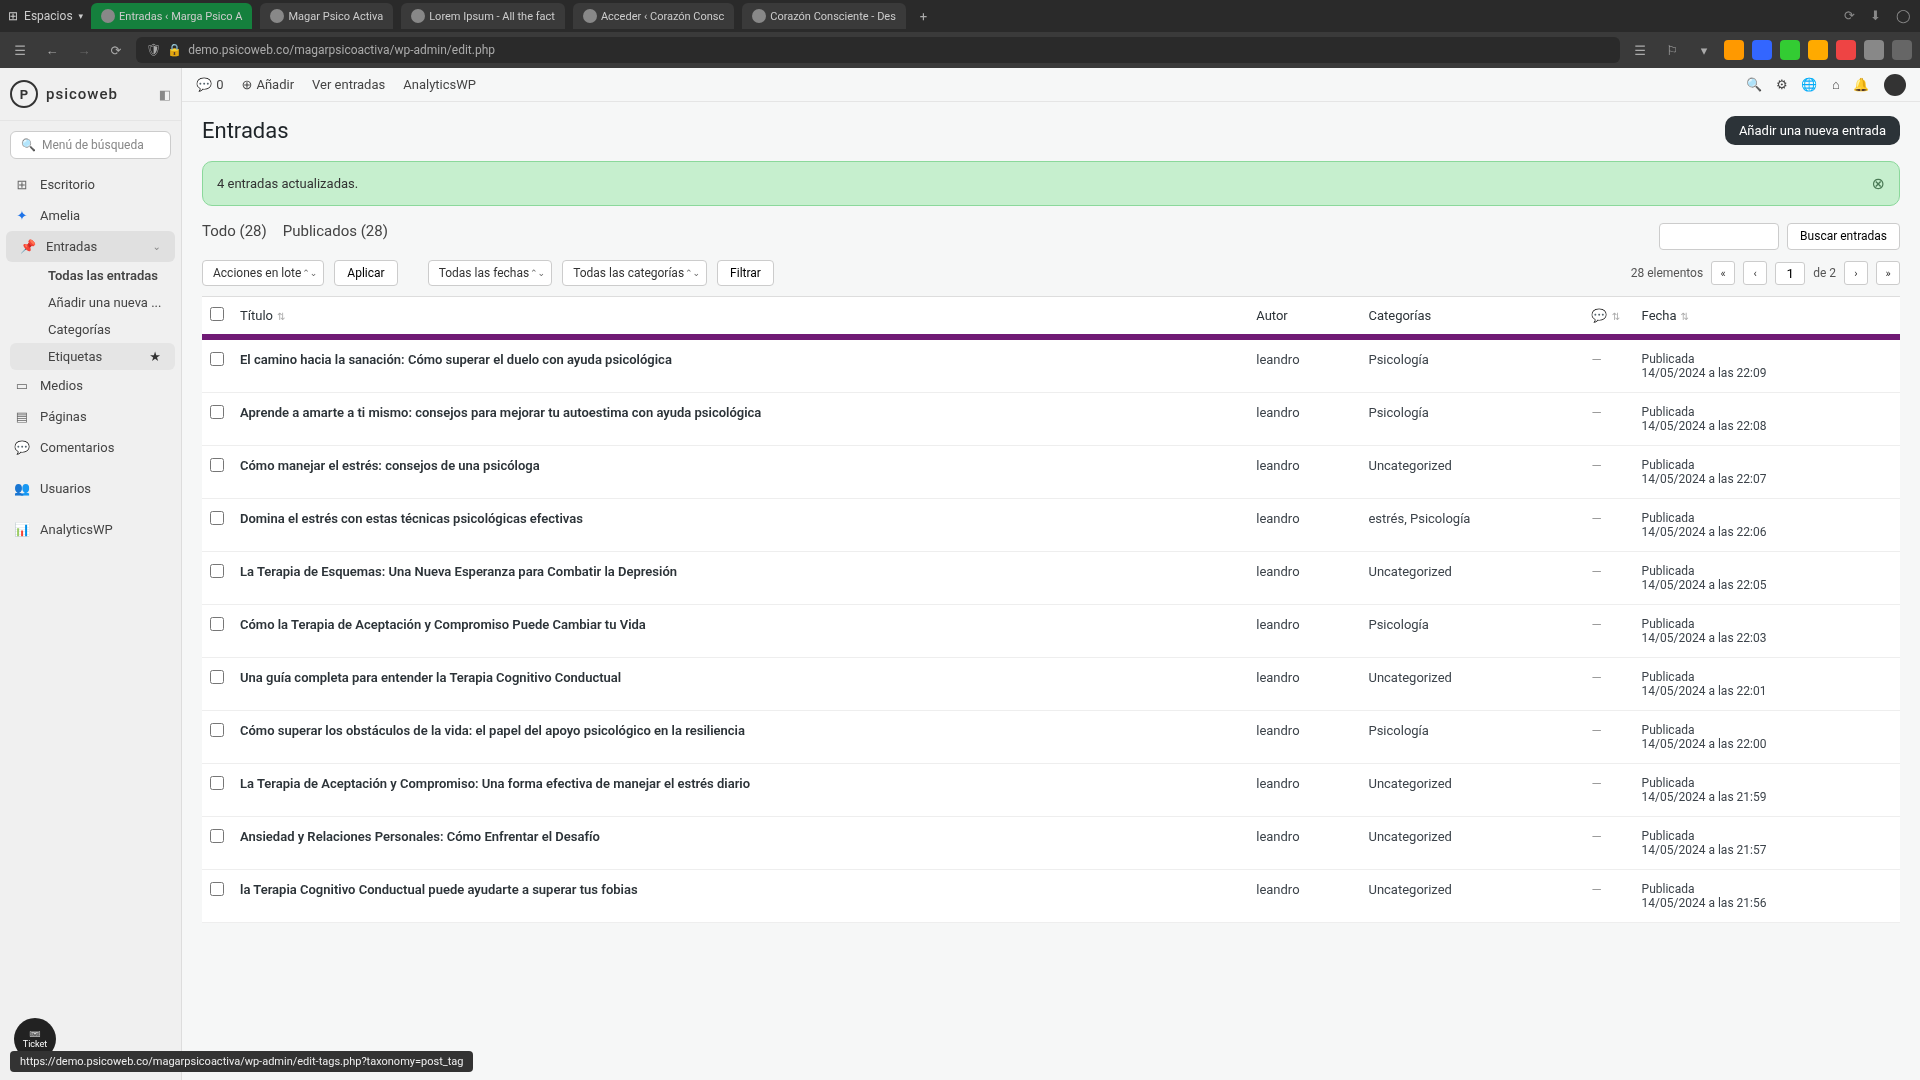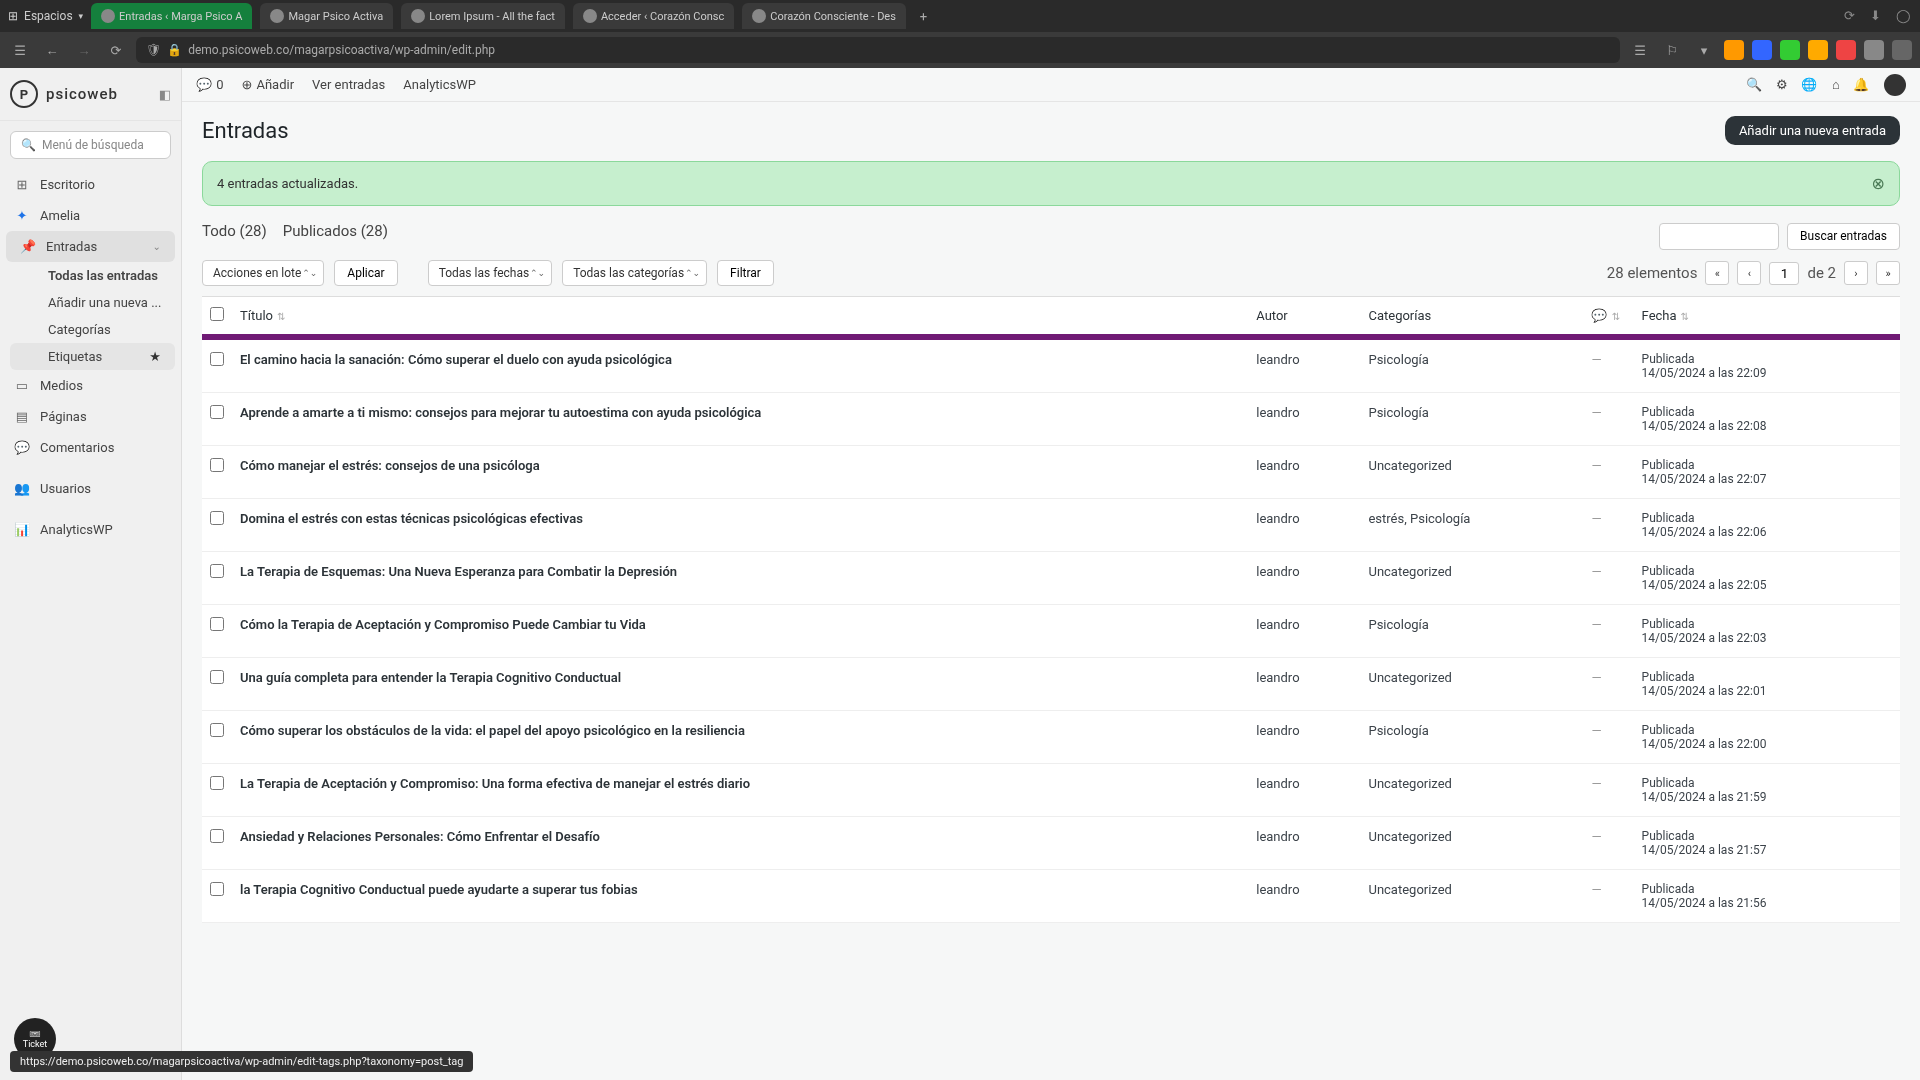--- a/index.html
+++ b/index.html
@@ -63,21 +63,21 @@
 
 .subsubsub { display: flex; gap: 16px; margin-bottom: 10px; font-size: 15px; }
 .subsubsub span { color: #444; cursor: pointer; }
 
 .tablenav { display: flex; align-items: center; gap: 10px; margin-bottom: 10px; flex-wrap: wrap; }
 .tablenav .right-nav { margin-left: auto; display: flex; align-items: center; gap: 8px; }
 .select-ctrl { background: #fff; border: 1px solid #ccc; border-radius: 4px; padding: 5px 22px 5px 10px; font-size: 12px; position: relative; cursor: pointer; }
 .select-ctrl::after { content: "⌃⌄"; position: absolute; right: 6px; top: 50%; transform: translateY(-50%); font-size: 9px; color: #666; line-height: 0.7; }
 .btn-secondary { background: #fff; border: 1px solid #ccc; border-radius: 4px; padding: 5px 12px; font-size: 12px; cursor: pointer; }
 .search-input { border: 1px solid #ccc; border-radius: 4px; padding: 5px; width: 120px; background: #fff; }
-.page-info { font-size: 15px; color: #555; }
+.page-info { font-size: 12px; color: #555; }
 .page-num { width: 30px; text-align: center; border: 1px solid #ccc; border-radius: 3px; padding: 3px; }
 .page-btn { border: 1px solid #ccc; background: #fff; border-radius: 3px; width: 24px; height: 24px; display: inline-flex; align-items: center; justify-content: center; cursor: pointer; font-size: 11px; }
 
 table.wp-list { width: 100%; border-collapse: collapse; background: #fff; }
 table.wp-list th { text-align: left; padding: 10px 8px; font-weight: 400; color: #2c3338; border-bottom: 6px solid #701a75; border-top: 1px solid #ddd; font-size: 13px; }
 table.wp-list th .sort { color: #aaa; font-size: 10px; margin-left: 4px; }
 table.wp-list td { padding: 12px 8px; border-bottom: 1px solid #eee; vertical-align: top; font-size: 13px; color: #3c434a; }
 table.wp-list td.title { font-weight: 600; color: #2c3338; }
 table.wp-list td.date { font-size: 12px; }
 table.wp-list .cb { width: 30px; }

